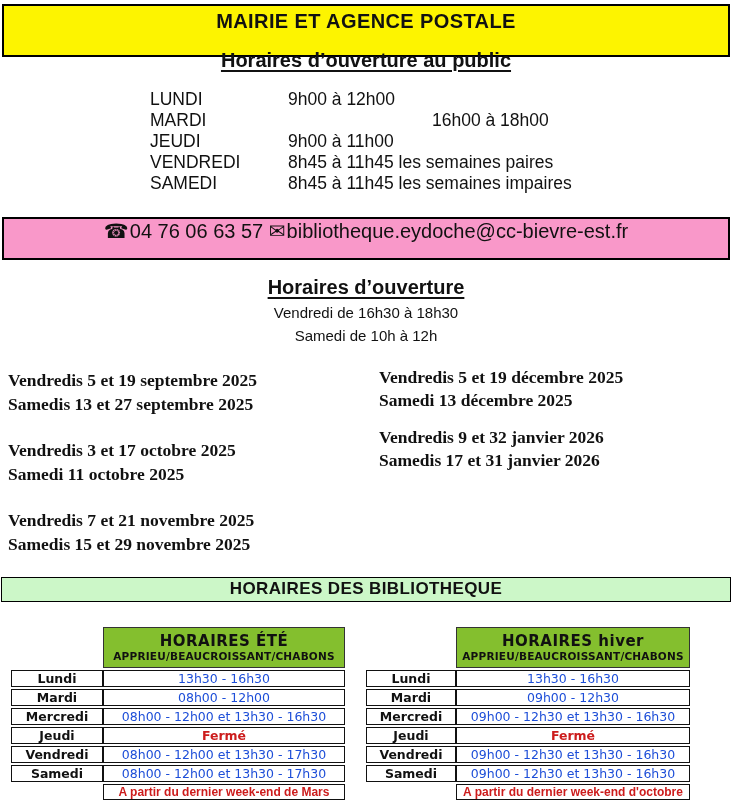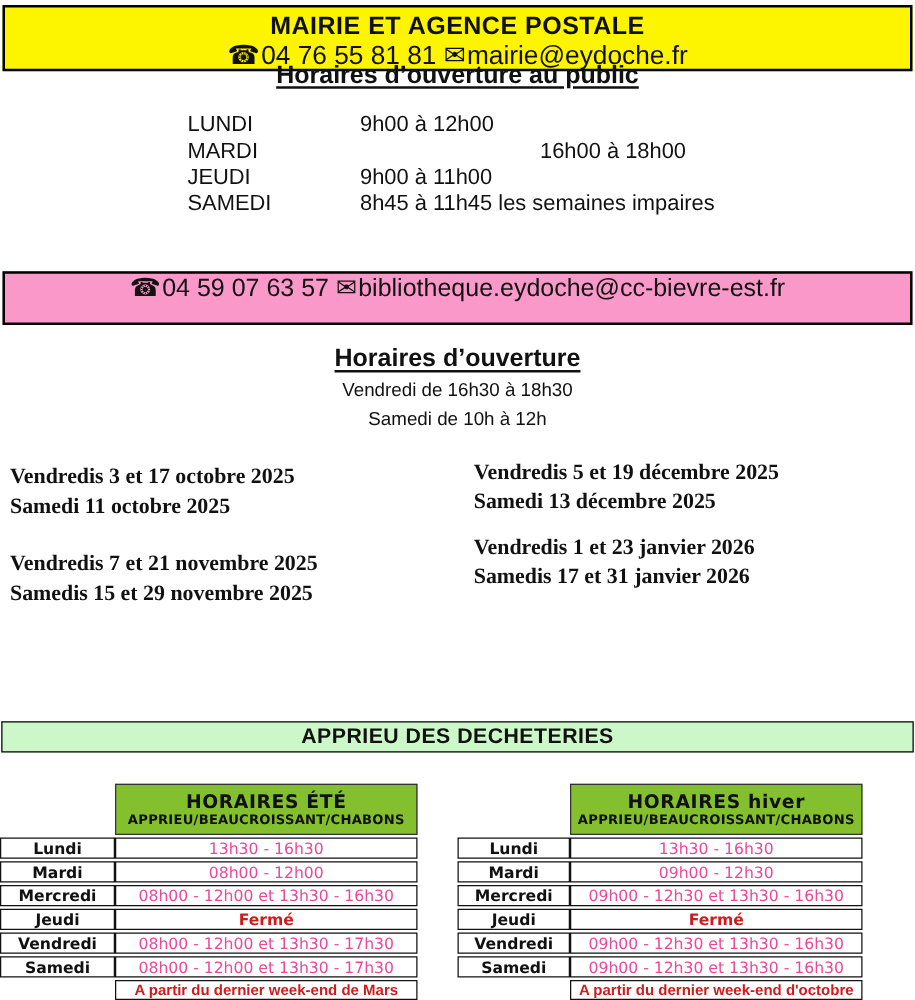--- a/index.html
+++ b/index.html
@@ -43,82 +43,86 @@
 
   
   .banner-green{position:absolute;top:577px;left:1px;right:1px;height:25px;background:var(--pale_green);
                 border:1.5px solid #000;box-sizing:border-box;text-align:center;
                 font-size:17px;font-weight:600;letter-spacing:.4px;line-height:22px;}
 
   
   .dtable{position:absolute;top:627px;display:grid;row-gap:2px;
           grid-template-rows:41px repeat(6,17px) 16px;
           font-family:"DejaVu Sans",sans-serif;}
-  #table-ete{left:0;grid-template-columns:92px 242px;}
+  #table-ete{left:11px;grid-template-columns:92px 242px;}
   #table-hiver{left:366px;grid-template-columns:90px 234px;}
   .cell{border:1px solid #111;background:#fff;display:flex;align-items:center;justify-content:center;box-sizing:border-box;}
   .spacer{border:none;background:transparent;}
   .thead{background:var(--table_green);border:1px solid #333;flex-direction:column;}
   .ttitle{font-size:15px;font-weight:700;letter-spacing:.5px;line-height:18px;}
   .tsub{font-size:10.5px;font-weight:700;letter-spacing:.2px;line-height:13px;}
   .tday{font-weight:700;font-size:12.5px;}
-  .ttime{font-size:12.5px;color:#ec4899;white-space:nowrap;}
+  .ttime{font-size:12.5px;color:#1d4ed8;white-space:nowrap;}
   .closed{color:var(--red);font-weight:700;}
   .tfoot{color:var(--red);font-weight:700;font-size:12px;font-family:"Liberation Sans",sans-serif;white-space:nowrap;}
 </style>
 </head>
 <body>
 
 <div class="page">
 
   <header class="banner banner-yellow">
     <div class="banner-line1">MAIRIE ET AGENCE POSTALE</div>
-    <div class="banner-line2"><span class="icon">☎</span><span>04 76 55 81 81</span> <span class="icon">✉</span><span>mairie@eydoche.fr</span></div>
   </header>
 
   <div class="center-abs section-heading" id="mairie-heading">Horaires d’ouverture au public</div>
   <div class="hours">
     <div class="hrow"><span class="hday">LUNDI</span><span class="htime">9h00 à 12h00</span></div>
     <div class="hrow"><span class="hday">MARDI</span><span class="htime indent">16h00 à 18h00</span></div>
     <div class="hrow"><span class="hday">JEUDI</span><span class="htime">9h00 à 11h00</span></div>
+    <div class="hrow"><span class="hday">VENDREDI</span><span class="htime">8h45 à 11h45 les semaines paires</span></div>
     <div class="hrow"><span class="hday">SAMEDI</span><span class="htime">8h45 à 11h45 les semaines impaires</span></div>
   </div>
 
   <header class="banner banner-pink">
-    <div class="banner-line2"><span class="icon">☎</span><span>04 59 07 63 57</span> <span class="icon">✉</span><span>bibliotheque.eydoche@cc-bievre-est.fr</span></div>
+    <div class="banner-line2"><span class="icon">☎</span><span>04 76 06 63 57</span> <span class="icon">✉</span><span>bibliotheque.eydoche@cc-bievre-est.fr</span></div>
   </header>
 
   <div class="center-abs section-heading" id="bib-heading">Horaires d’ouverture</div>
   <div class="center-abs" id="bib-lines">
     <div>Vendredi de 16h30 à 18h30</div>
     <div>Samedi de 10h à 12h</div>
   </div>
 
   <div class="dates" id="dates-left">
+    <div class="dgroup">
+      <div class="dline">Vendredis 5 et 19 septembre 2025</div>
+      <div class="dline">Samedis 13 et 27 septembre 2025</div>
+    </div>
     <div class="dgroup">
       <div class="dline">Vendredis 3 et 17 octobre 2025</div>
       <div class="dline">Samedi 11 octobre 2025</div>
     </div>
     <div class="dgroup">
       <div class="dline">Vendredis 7 et 21 novembre 2025</div>
       <div class="dline">Samedis 15 et 29 novembre 2025</div>
     </div>
   </div>
   <div class="dates" id="dates-right">
     <div class="dgroup">
       <div class="dline">Vendredis 5 et 19 décembre 2025</div>
       <div class="dline">Samedi 13 décembre 2025</div>
     </div>
     <div class="dgroup">
-      <div class="dline">Vendredis 1 et 23 janvier 2026</div>
+      <div class="dline">Vendredis 9 et 32 janvier 2026</div>
       <div class="dline">Samedis 17 et 31 janvier 2026</div>
     </div>
   </div>
 
-  <div class="banner-green">APPRIEU DES DECHETERIES</div>
+  <div class="banner-green">HORAIRES DES BIBLIOTHEQUE</div>
 
   <section class="dtable" id="table-ete">
     <div class="spacer"></div>
     <div class="cell thead">
       <div class="ttitle">HORAIRES ÉTÉ</div>
       <div class="tsub">APPRIEU/BEAUCROISSANT/CHABONS</div>
     </div>
     <div class="cell tday">Lundi</div>
     <div class="cell ttime">13h30 - 16h30</div>
     <div class="cell tday">Mardi</div>

